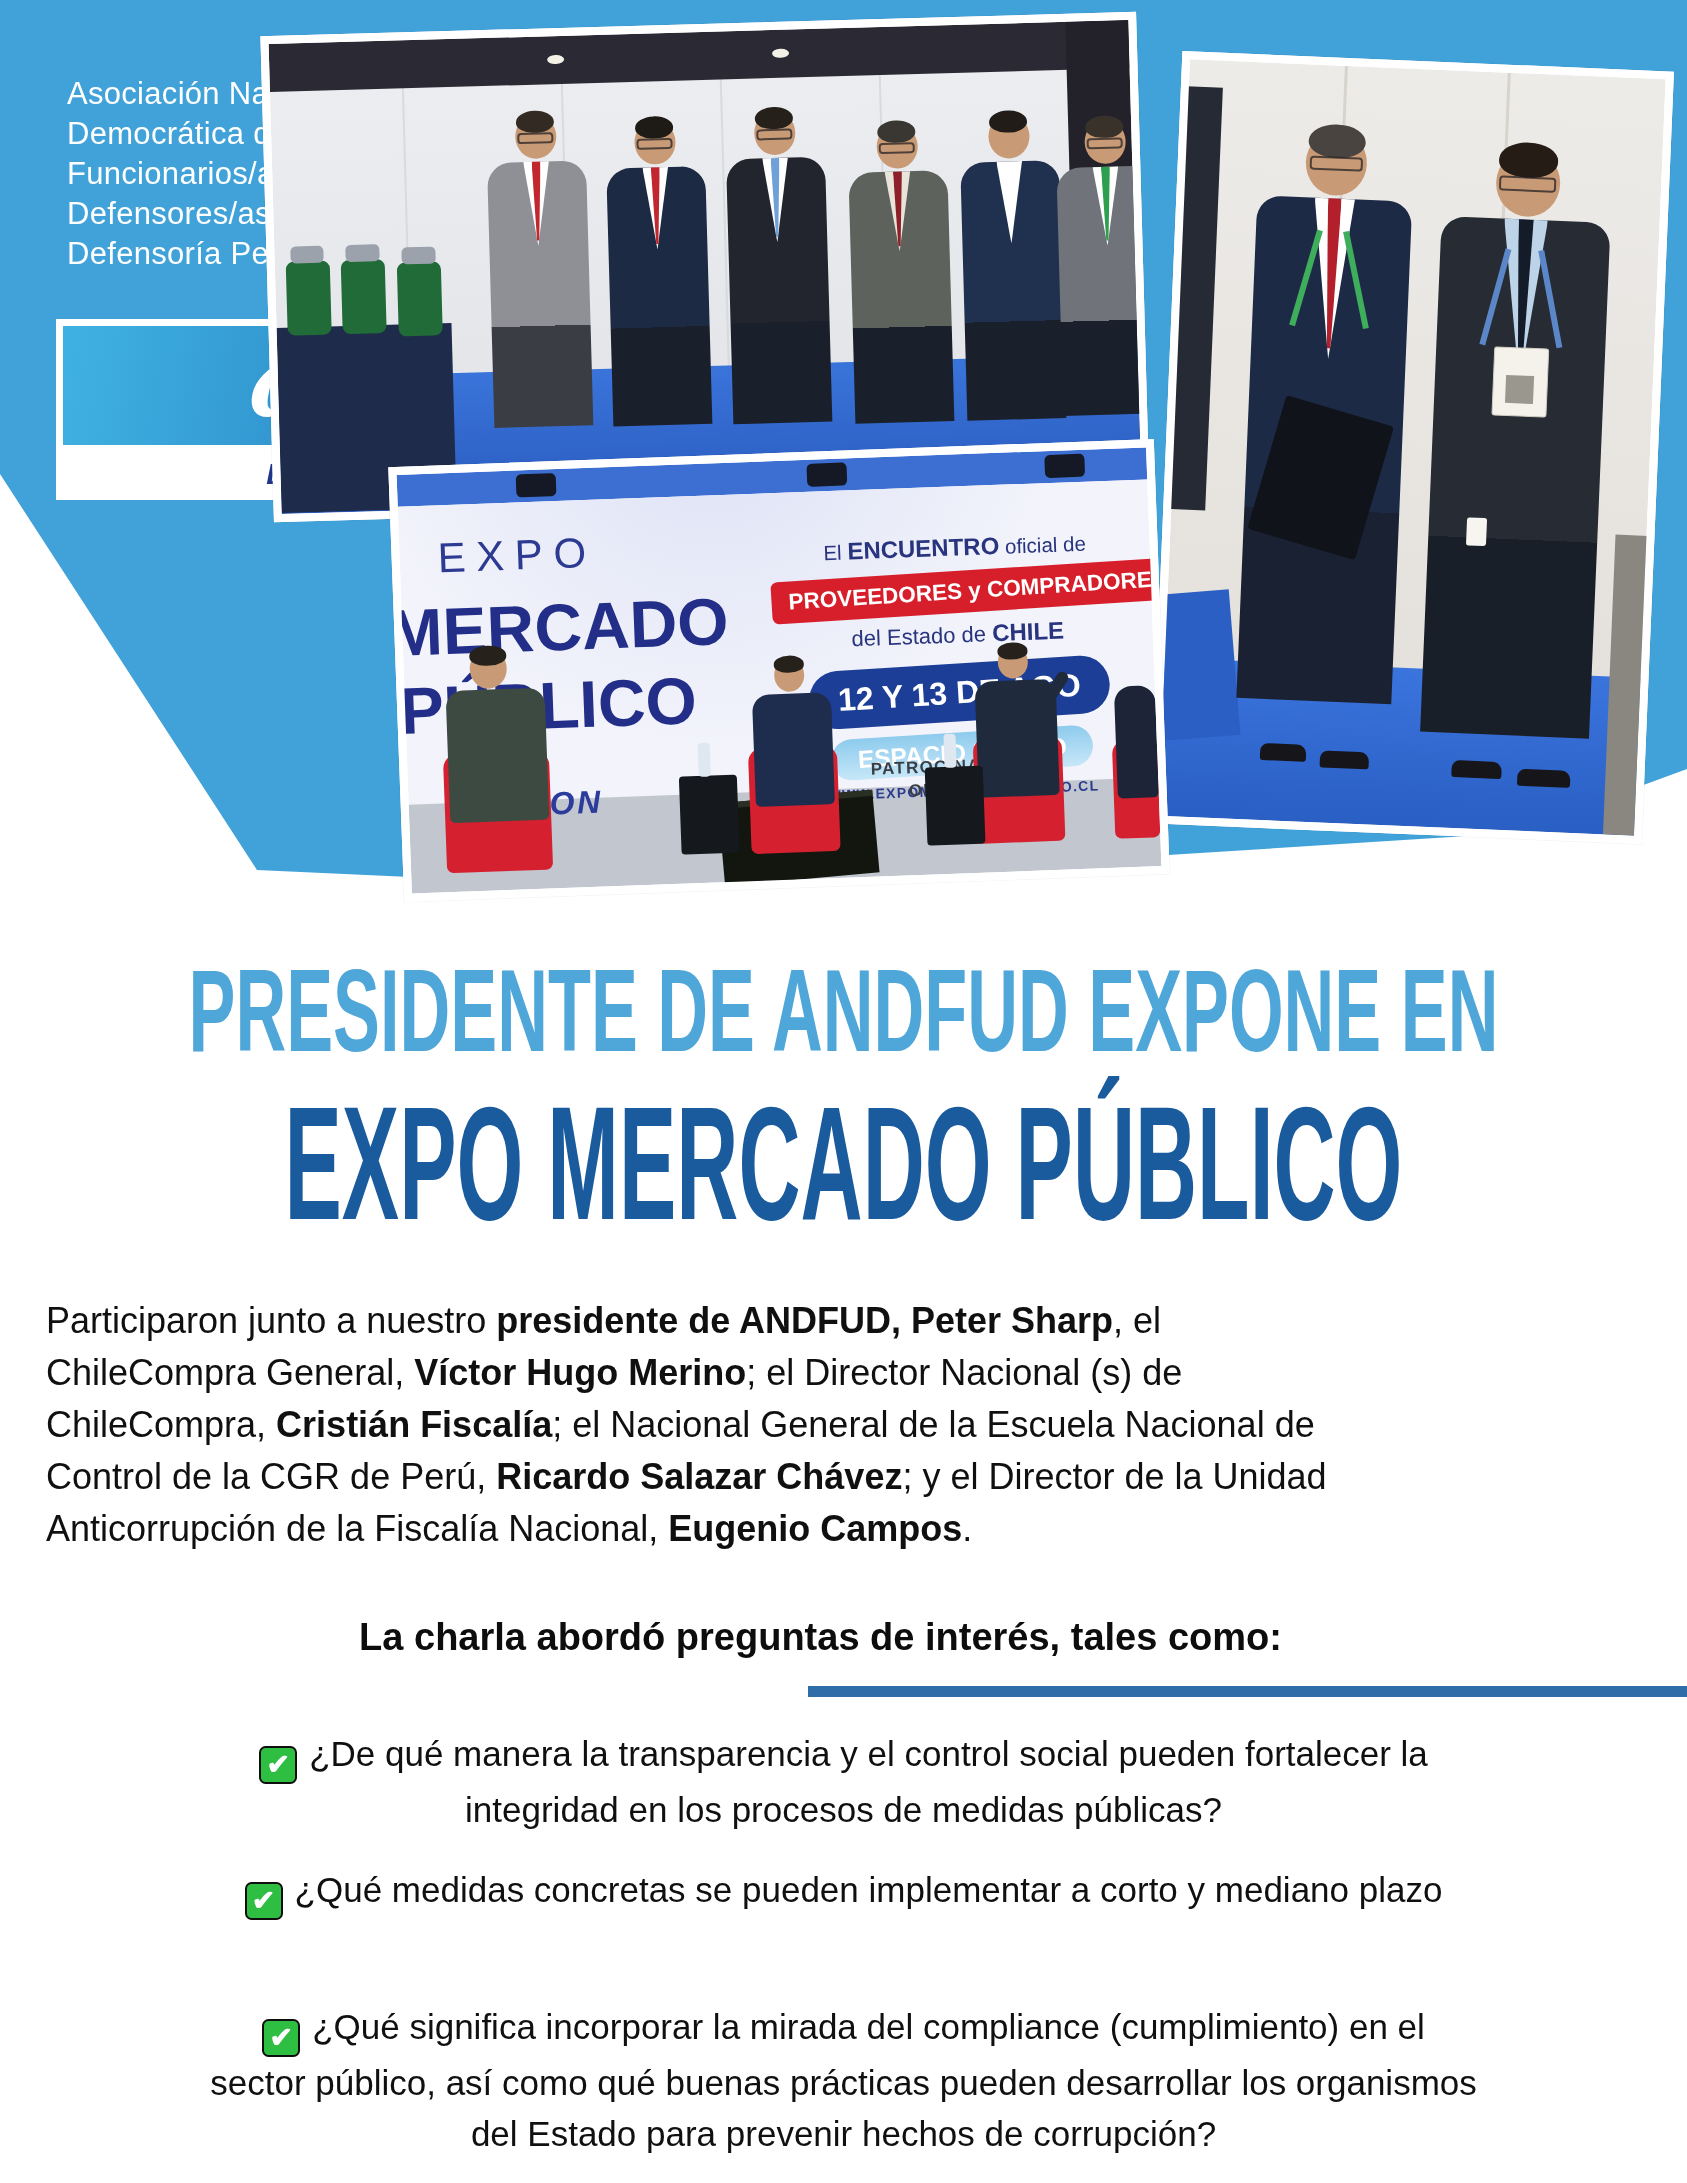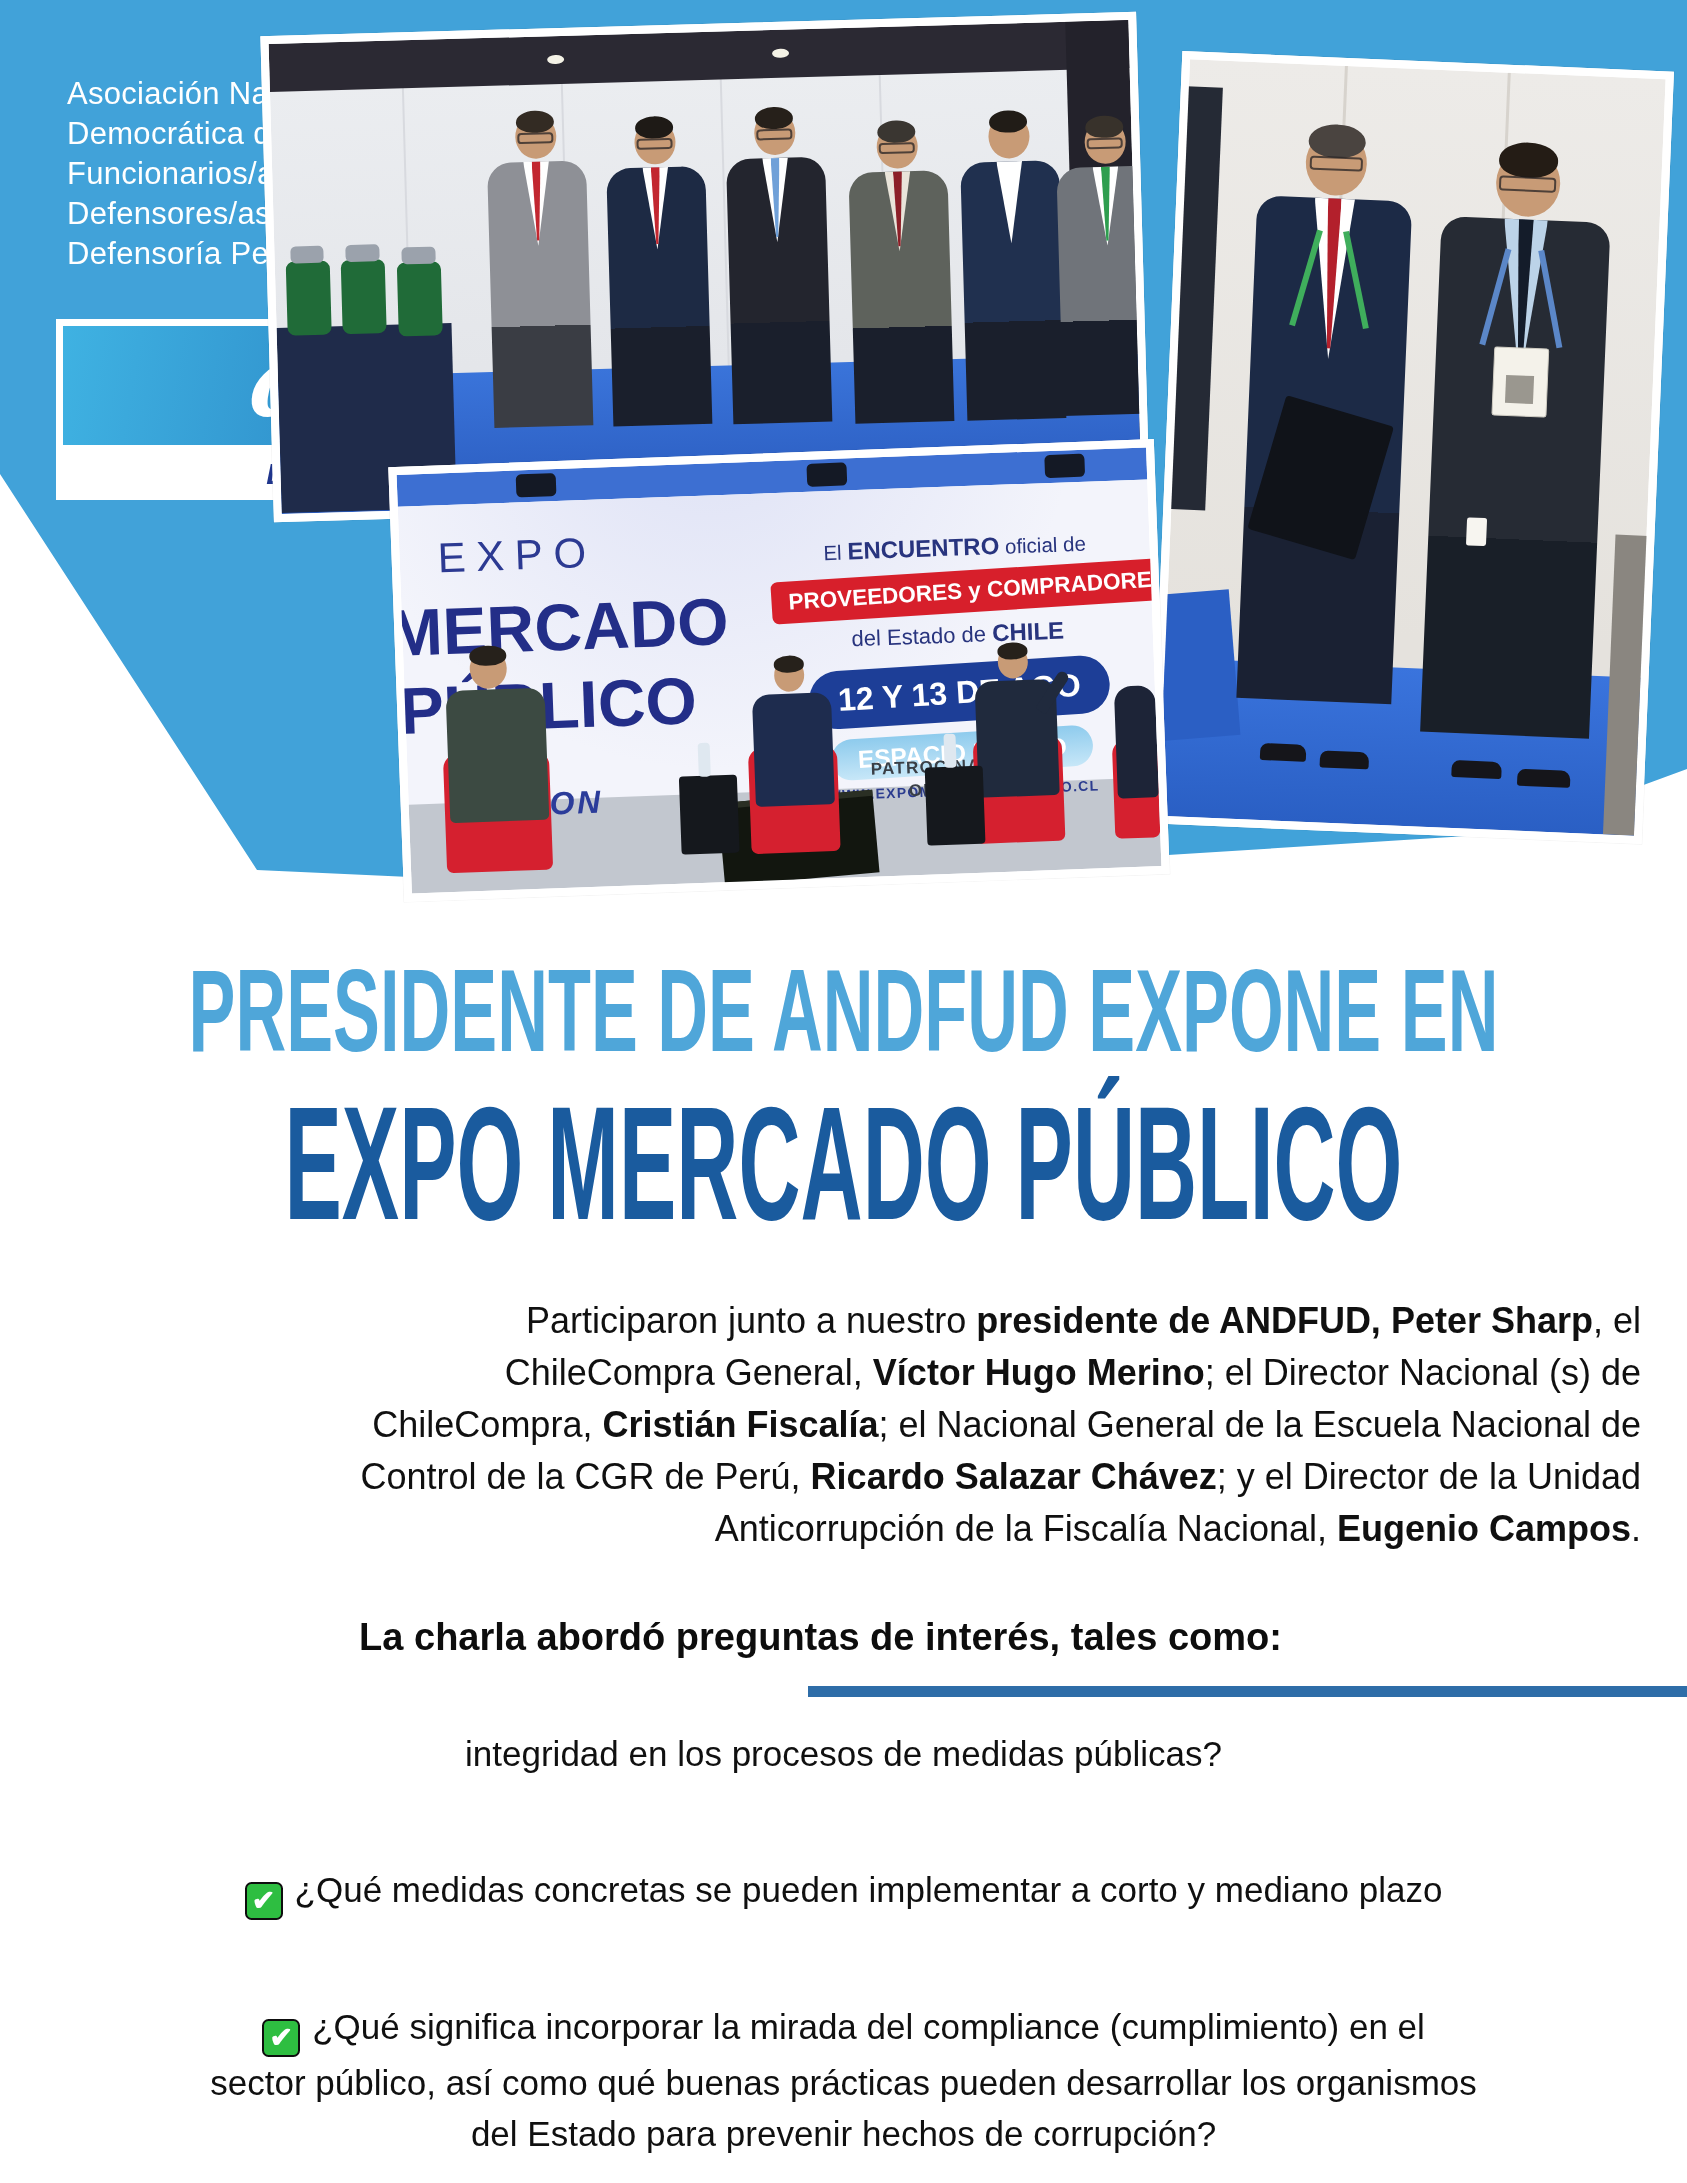--- a/index.html
+++ b/index.html
@@ -105,21 +105,21 @@
   .rp-man{position:absolute;}
   .folder{position:absolute;background:#101319;border-radius:4px;transform:rotate(14deg);}
   .badge{position:absolute;background:#F4F2EA;border:1.3px solid #CFCCC2;border-radius:2.6px;}
   .badge::after{content:"";position:absolute;left:12px;top:26.5px;width:28px;height:28px;background:#9A978F;}
   .lan{position:absolute;width:6px;height:99px;top:99px;}
   .cup{position:absolute;width:20px;height:28px;background:#F7F5F0;border-radius:2.6px;}
   .shoe{position:absolute;height:17px;background:#15151A;border-radius:8px 9.3px 2.6px 2.6px;}
   
   #title-svg{position:absolute;left:0;top:925px;}
   
-  .intro{position:absolute;left:46px;right:46px;top:1295px;text-align:right;color:#101010;
+  .intro{position:absolute;left:46px;right:46px;top:1295px;text-align:left;color:#101010;
       font-size:36px;line-height:52px;}
   .intro .b,.b{font-weight:700;}
   
   .talk-heading{position:absolute;left:0;right:46px;top:1616px;text-align:center;color:#0D0D0D;
       font-weight:700;font-size:38px;}
   .heading-bar{position:absolute;left:808px;right:0;top:1686px;height:10.6px;background:#2E6DA8;}
   
   .question{position:absolute;left:60px;right:60px;text-align:center;color:#101010;
       font-size:35px;line-height:51px;}
   #q1{top:1728px;} #q2{top:1864px;} #q3{top:2001px;}
@@ -284,20 +284,21 @@
     <div><span>ChileCompra General, </span><span class="b">Víctor Hugo Merino</span><span>; el Director Nacional (s) de</span></div>
     <div><span>ChileCompra, </span><span class="b">Cristián Fiscalía</span><span>; el Nacional General de la Escuela Nacional de</span></div>
     <div><span>Control de la CGR de Perú, </span><span class="b">Ricardo Salazar Chávez</span><span>; y el Director de la Unidad</span></div>
     <div><span>Anticorrupción de la Fiscalía Nacional, </span><span class="b">Eugenio Campos</span><span>.</span></div>
   </div>
 
   <div class="talk-heading">La charla abordó preguntas de interés, tales como:</div>
   <div class="heading-bar"></div>
 
   <div class="question" id="q1">
+    <div><span class="check">✔</span><span>¿De qué manera la transparencia y el control social pueden fortalecer la</span></div>
     <div>integridad en los procesos de medidas públicas?</div>
   </div>
   <div class="question" id="q2">
     <div><span class="check">✔</span><span>¿Qué medidas concretas se pueden implementar a corto y mediano plazo</span></div>
   </div>
   <div class="question" id="q3">
     <div><span class="check">✔</span><span>¿Qué significa incorporar la mirada del compliance (cumplimiento) en el</span></div>
     <div>sector público, así como qué buenas prácticas pueden desarrollar los organismos</div>
     <div>del Estado para prevenir hechos de corrupción?</div>
   </div>

